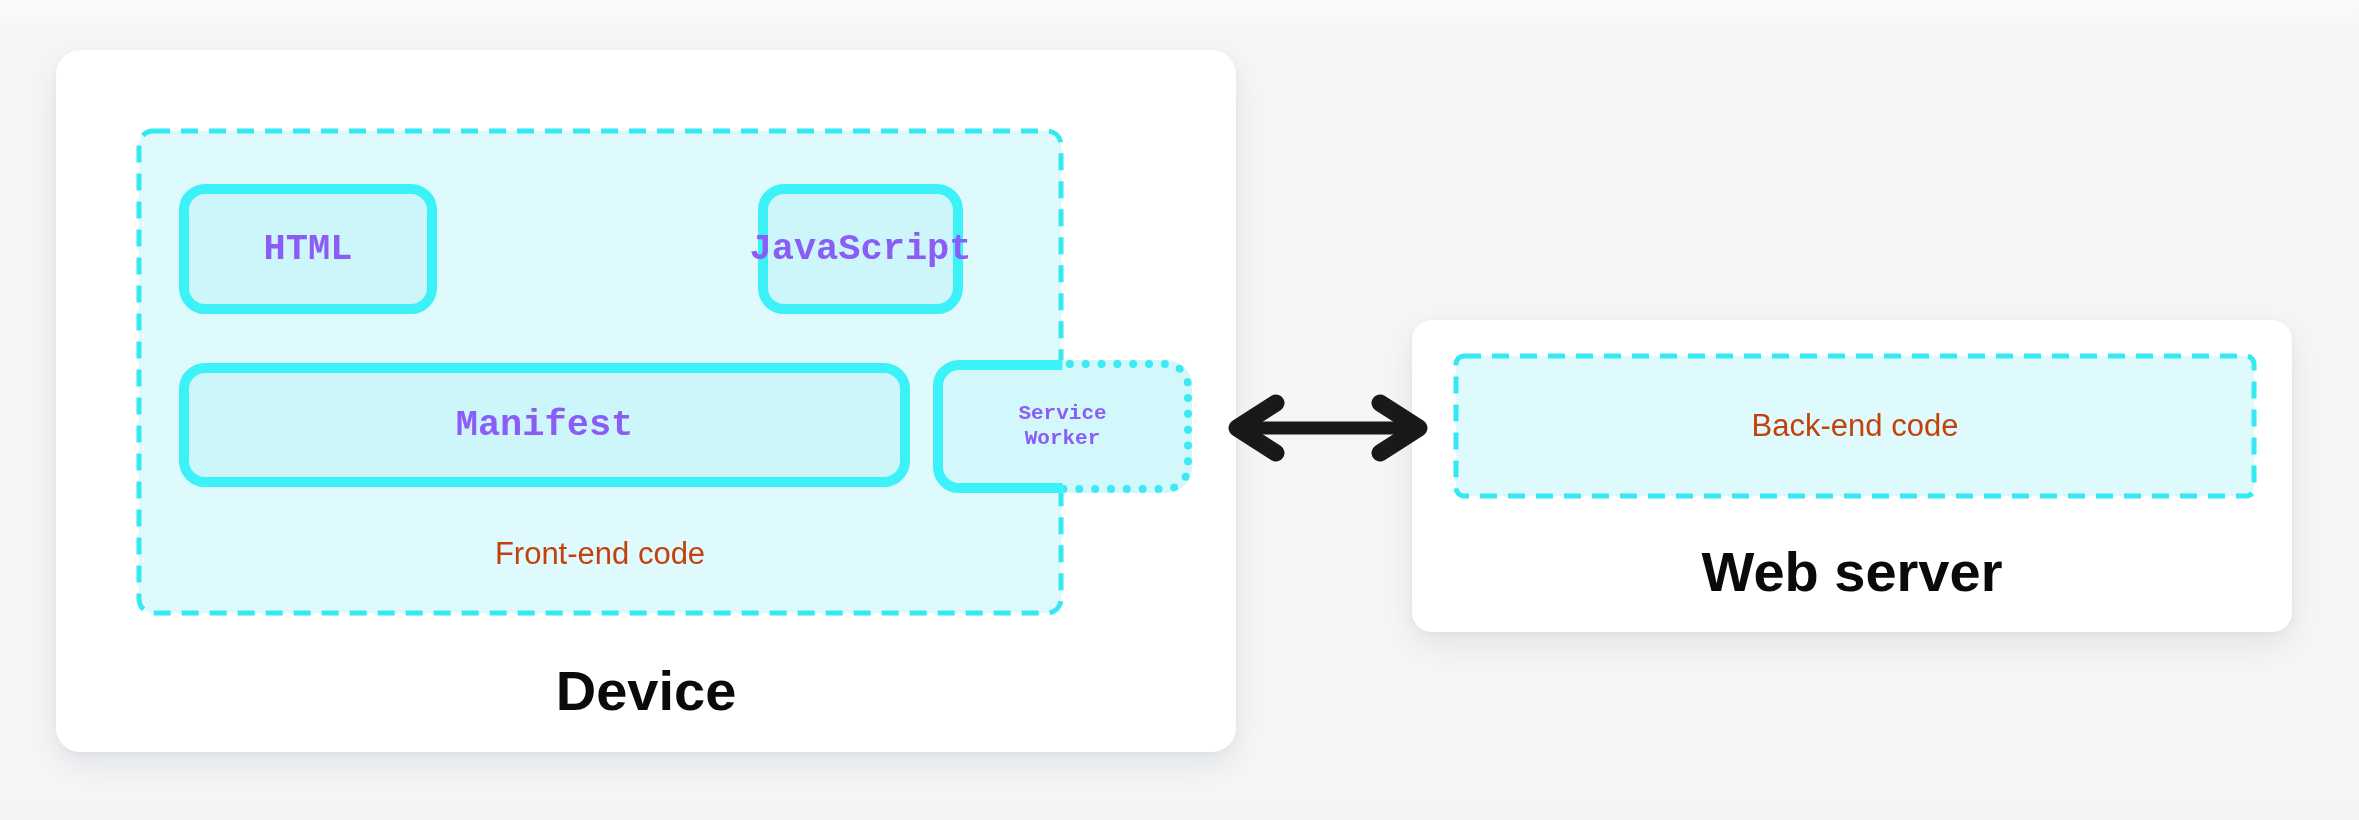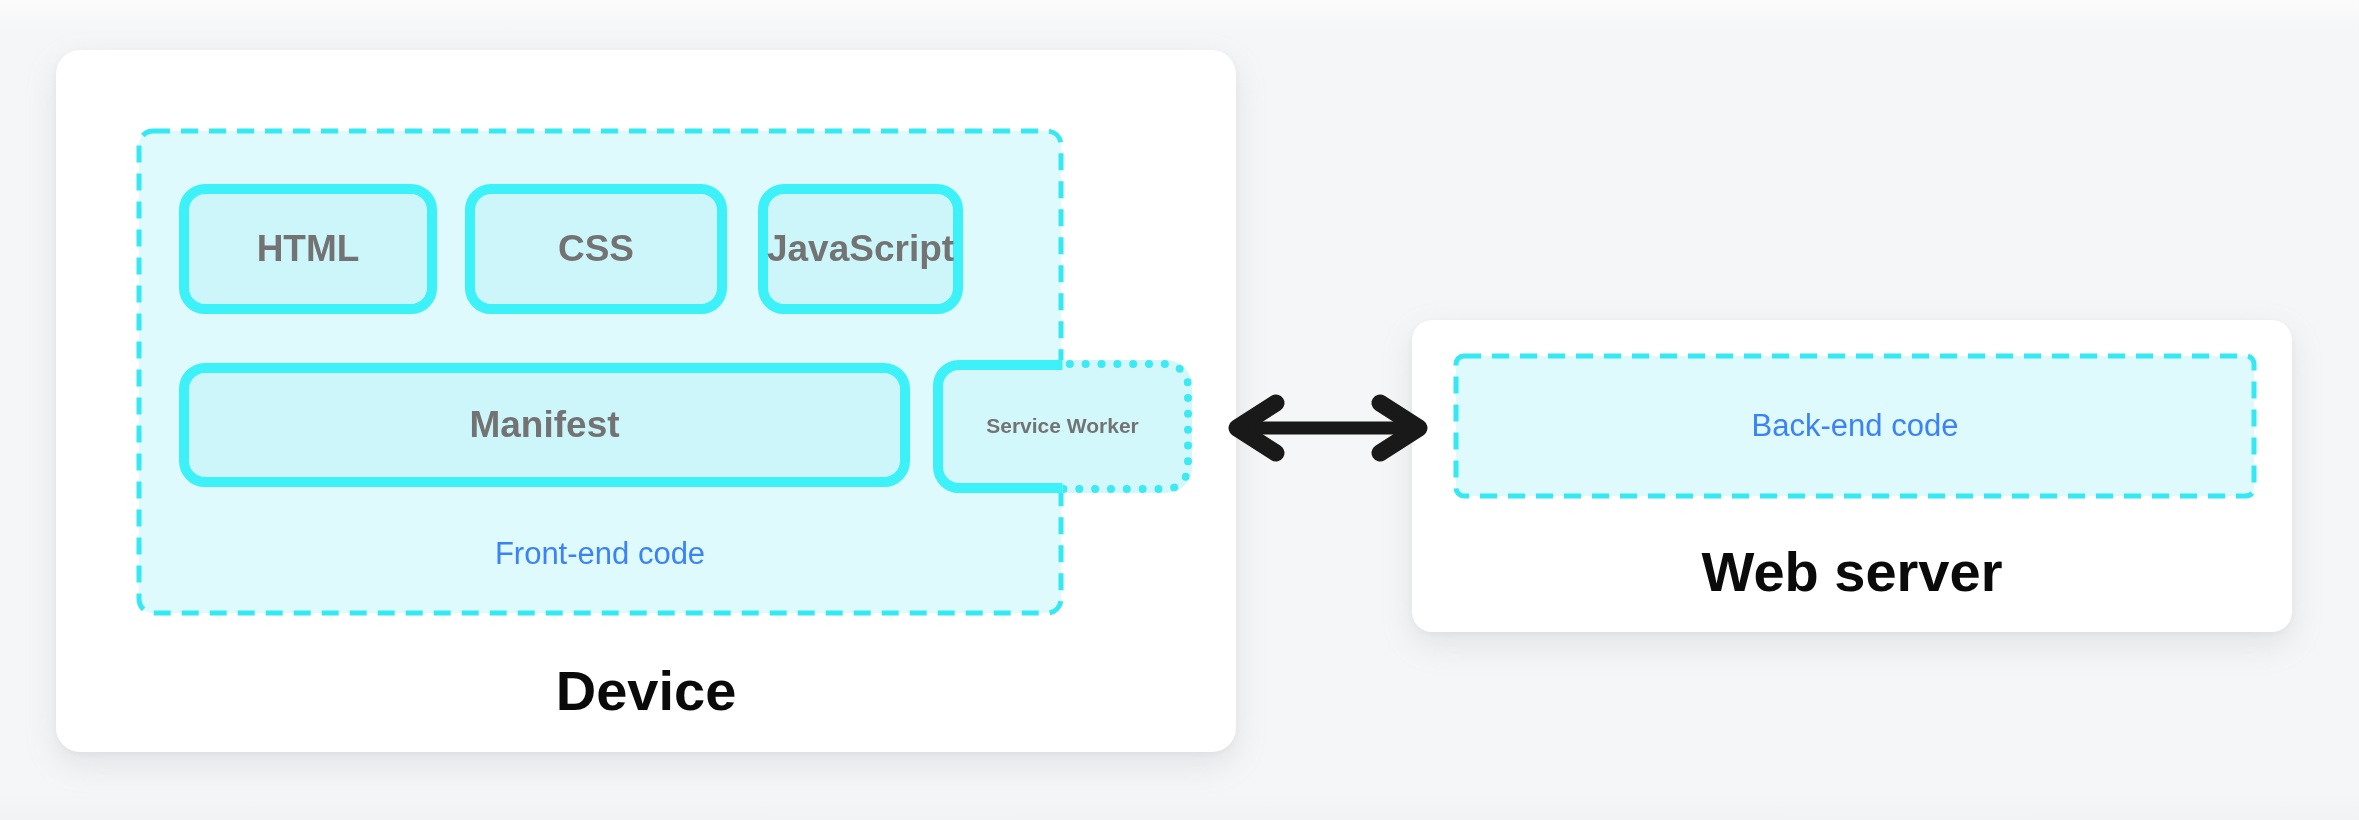--- a/index.html
+++ b/index.html
@@ -38,25 +38,25 @@
     border:10px solid #3df1f8;
     border-radius:26px;
     box-sizing:border-box;
     display:flex;align-items:center;justify-content:center;
   }
   .html-box{left:43px;top:56px;width:258px;height:130px;}
   .css-box{left:329px;top:56px;width:262px;height:130px;}
   .js-box{left:622px;top:56px;width:205px;height:130px;}
   .manifest-box{left:43px;top:235px;width:731px;height:124px;justify-content:center;}
   .box-label{
-    font-size:37px;font-weight:bold;color:#737373;letter-spacing:0;
-    text-align:center;line-height:1.1;
+    font-size:37px;font-weight:bold;color:#8b5cf6;letter-spacing:0;
+    text-align:center;line-height:1.1;font-family:Liberation Mono, monospace;
   }
   .caption{
-    font-size:31px;font-weight:normal;color:#3b82f6;text-align:center;
+    font-size:31px;font-weight:normal;color:#c2410c;text-align:center;
   }
   .frontend-caption{
     position:absolute;left:0;right:0;top:408px;
   }
   
   .sw-box{
     position:absolute;left:877px;top:310px;width:259px;height:133px;
     background:#d2f8fb;border-radius:26px;
     display:flex;align-items:center;justify-content:center;
   }
@@ -98,23 +98,20 @@
 
     <div class="frontend">
       <svg class="dash-svg" viewBox="0 0 928 488" preserveAspectRatio="none">
         <rect x="3" y="3" width="922" height="482" rx="14" fill="#dffafd" stroke="#35e9f3" stroke-width="5" stroke-dasharray="17 11"></rect>
       </svg>
 
       <div class="cyan-box html-box">
         <span class="box-label">HTML</span>
       </div>
 
-      <div class="cyan-box css-box">
-        <span class="box-label">CSS</span>
-      </div>
 
       <div class="cyan-box js-box">
         <span class="box-label">JavaScript</span>
       </div>
 
       <div class="cyan-box manifest-box">
         <span class="box-label">Manifest</span>
       </div>
 
       <div class="caption frontend-caption">Front-end code</div>

